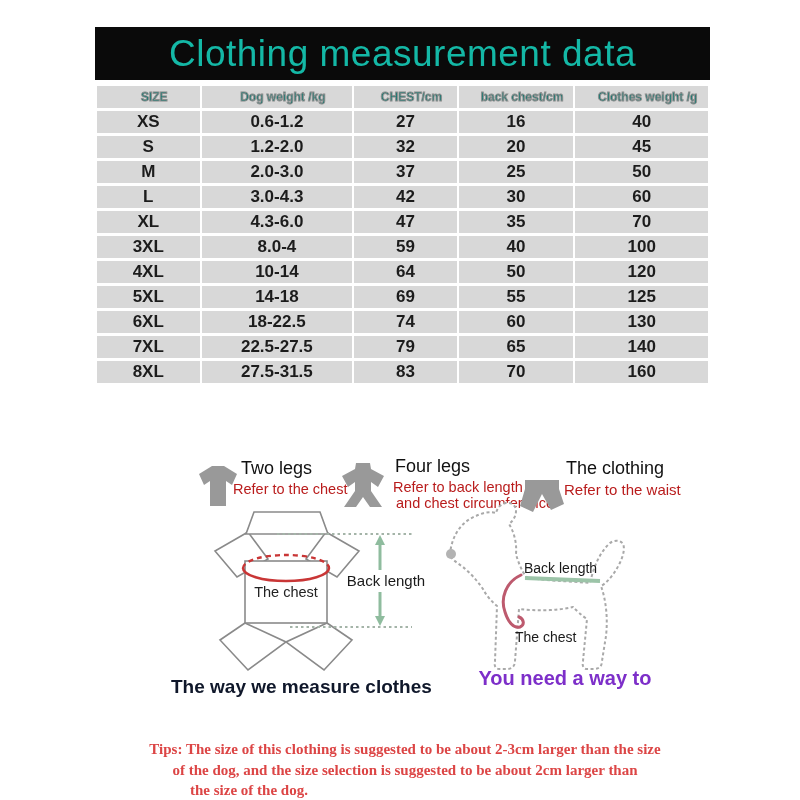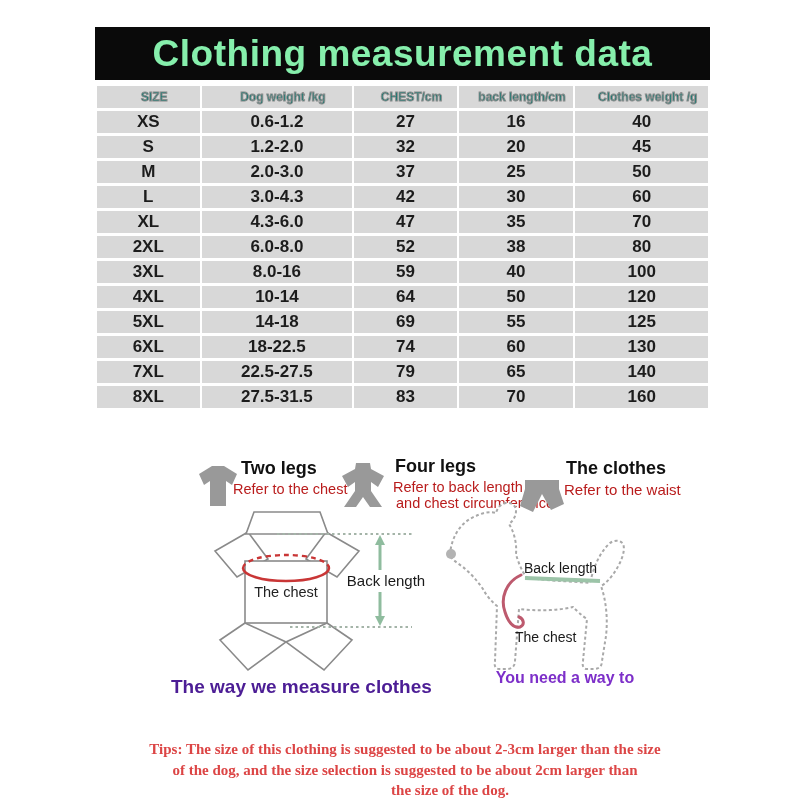--- a/index.html
+++ b/index.html
@@ -8,21 +8,21 @@
     position:relative; width:800px; height:800px; background:#ffffff;
     font-family:"Liberation Sans", sans-serif; overflow:hidden;
   }
 
   
   .title-bar {
     position:absolute; left:95px; top:27px; width:615px; height:53px;
     background:#0a0a0a; display:flex; align-items:center; justify-content:center;
   }
   .title-bar span {
-    color:#86efac; font-size:37px; font-weight:bold; letter-spacing:0.5px;
+    color:#14b8a6; font-size:37px; font-weight:normal; letter-spacing:0.5px;
   }
 
   
   table.size-table {
     position:absolute; left:95px; top:83px; width:615px;
     border-collapse:separate; border-spacing:2px 3px; table-layout:fixed;
   }
   table.size-table th, table.size-table td {
     background:#d8d8d8; text-align:center; vertical-align:middle;
     height:22px; padding:0; overflow:hidden; white-space:nowrap;
@@ -32,28 +32,28 @@
     -webkit-text-stroke:0.9px #8f8f8f;
     text-shadow:0 0 1px #9a9a9a;
     padding-left:12px;
   }
   table.size-table td {
     font-size:17px; font-weight:600; color:#1c1c1c;
   }
 
   
   .abs { position:absolute; }
-  .legend-title { font-size:18px; font-weight:700; color:#111; white-space:nowrap; }
+  .legend-title { font-size:18px; font-weight:400; color:#111; white-space:nowrap; }
   .legend-desc  { font-size:14.5px; font-weight:400; color:#b91c1c; white-space:nowrap; }
 
   
   .caption { font-weight:bold; white-space:nowrap; }
   .tips-block { line-height:20.5px; font-size:15px; font-weight:600; }
   .tips-line-1, .tips-line-2 { text-align:center; }
-  .tips-line-3 { text-align:center; padding-left:90px; }
+  .tips-line-3 { text-align:left; padding-left:90px; }
 </style>
 </head>
 <body>
 
 <div id="canvas">
 
   <div class="title-bar">
     <span>Clothing measurement data</span>
   </div>
 
@@ -63,21 +63,21 @@
         <col style="width:25%">
         <col style="width:17%">
         <col style="width:19%">
         <col style="width:22%">
     </colgroup>
     <thead>
         <tr id="size-table-head">
           <th>SIZE</th>
           <th>Dog weight /kg</th>
           <th>CHEST/cm</th>
-          <th>back length/cm</th>
+          <th>back chest/cm</th>
           <th>Clothes weight /g</th>
         </tr>
       </thead>
     <tbody id="size-table-body">
         <tr>
           <td>XS</td>
           <td>0.6-1.2</td>
           <td>27</td>
           <td>16</td>
           <td>40</td>
@@ -104,29 +104,22 @@
           <td>60</td>
         </tr>
         <tr>
           <td>XL</td>
           <td>4.3-6.0</td>
           <td>47</td>
           <td>35</td>
           <td>70</td>
         </tr>
         <tr>
-          <td>2XL</td>
-          <td>6.0-8.0</td>
-          <td>52</td>
-          <td>38</td>
-          <td>80</td>
-        </tr>
-        <tr>
           <td>3XL</td>
-          <td>8.0-16</td>
+          <td>8.0-4</td>
           <td>59</td>
           <td>40</td>
           <td>100</td>
         </tr>
         <tr>
           <td>4XL</td>
           <td>10-14</td>
           <td>64</td>
           <td>50</td>
           <td>120</td>
@@ -171,21 +164,21 @@
   <svg class="abs" style="left:340px; top:461px;" width="46" height="48" viewBox="0 0 46 48">
     <path d="M16,2 L30,2 L31,8 L44,15 L38,26 L31,21 L31,30 L42,46 L30,46 L23,36 L16,46 L4,46 L15,30 L15,21 L8,26 L2,15 L15,8 Z" fill="#999999"></path>
   </svg>
   <div class="abs legend-title" style="left:395px; top:456px;">Four legs</div>
   <div class="abs legend-desc" style="left:393px; top:479px;">Refer to back length</div>
   <div class="abs legend-desc" style="left:396px; top:495px;">and chest circumference</div>
 
   <svg class="abs" style="left:518px; top:477px;" width="48" height="42" viewBox="0 0 48 42">
     <path d="M7,3 L41,3 L41,12 L46,27 L33,33 L24,17 L15,35 L2,29 L7,12 Z" fill="#999999"></path>
   </svg>
-  <div class="abs legend-title" style="left:566px; top:458px;">The clothes</div>
+  <div class="abs legend-title" style="left:566px; top:458px;">The clothing</div>
   <div class="abs legend-desc" style="left:564px; top:481px; font-size:15px;">Refer to the waist</div>
 
   <svg class="abs" style="left:180px; top:498px;" width="270" height="185" viewBox="0 0 270 185">
 
     <polygon points="68,34 35,53 57,79 88,61" fill="#ffffff" stroke="#8a8a8a" stroke-width="1.6"></polygon>
     <polygon points="146,34 179,53 157,79 126,61" fill="#ffffff" stroke="#8a8a8a" stroke-width="1.6"></polygon>
 
     <polygon points="65,125 40,142 68,172 106,144" fill="#ffffff" stroke="#8a8a8a" stroke-width="1.6"></polygon>
     <polygon points="147,125 172,142 144,172 106,144" fill="#ffffff" stroke="#8a8a8a" stroke-width="1.6"></polygon>
 
@@ -221,22 +214,22 @@
     <circle cx="11" cy="56" r="5" fill="#b3b3b3"></circle>
 
     <line x1="85" y1="80" x2="160" y2="83" stroke="#9cc4a8" stroke-width="4"></line>
 
     <path d="M81,77 C66,84 60,100 65,114 C68,124 74,131 80,129 C85,127 84,121 79,119" stroke="#bd5a6e" stroke-width="3" fill="none" stroke-linecap="round"></path>
 
     <text x="84" y="75" font-size="14" fill="#1a1a1a">Back length</text>
     <text x="75" y="144" font-size="14" fill="#1a1a1a">The chest</text>
   </svg>
 
-  <div class="abs caption" style="left:171px; top:676px; width:250px; text-align:center; font-size:19px; color:#4c1d95;">The way we measure clothes</div>
-  <div class="abs caption" style="left:455px; top:666px; width:220px; text-align:center; font-size:16px; line-height:24px; color:#7d2fc9;">
+  <div class="abs caption" style="left:171px; top:676px; width:250px; text-align:center; font-size:19px; color:#0f172a;">The way we measure clothes</div>
+  <div class="abs caption" style="left:455px; top:666px; width:220px; text-align:center; font-size:20px; line-height:24px; color:#7d2fc9;">
     <div>You need a way to</div>
   </div>
 
   <div class="abs tips-block" style="left:100px; top:739px; width:610px; color:#dc4545;font-family:Liberation Serif, serif;">
     <div class="tips-line-1">Tips: The size of this clothing is suggested to be about 2-3cm larger than the size</div>
     <div class="tips-line-2">of the dog, and the size selection is suggested to be about 2cm larger than</div>
     <div class="tips-line-3">the size of the dog.</div>
   </div>
 
 </div>

